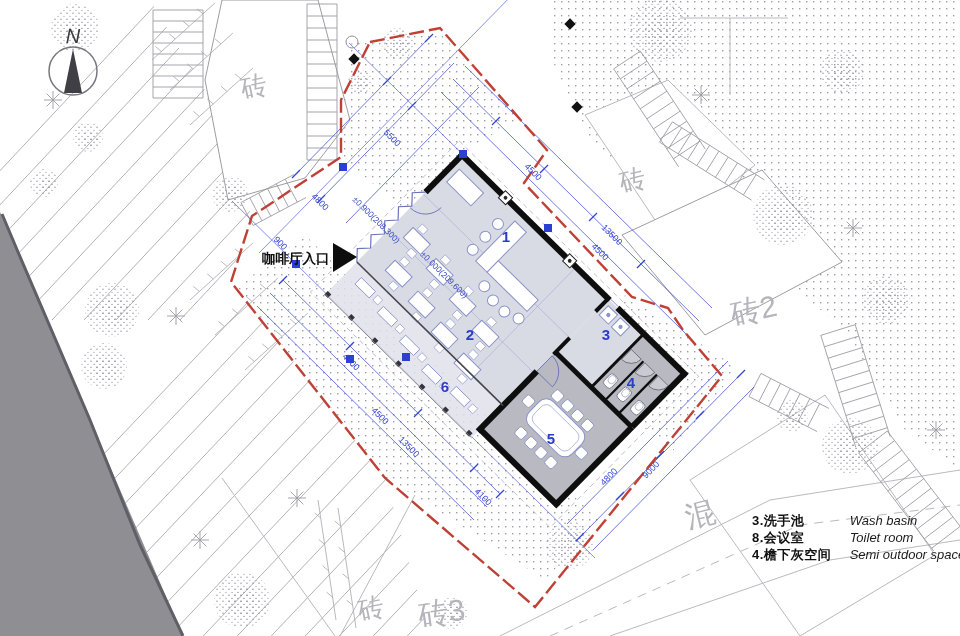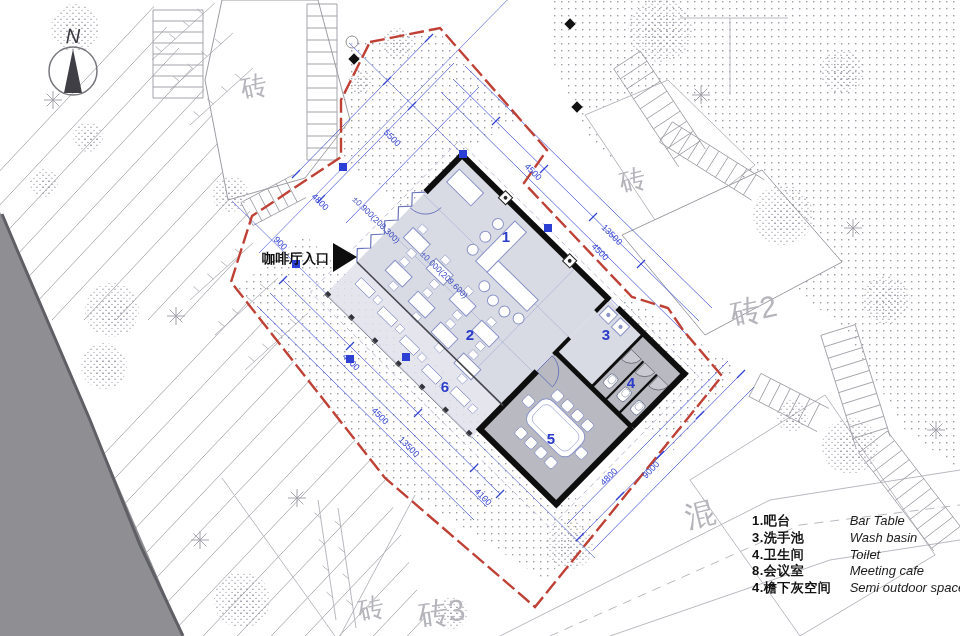--- a/index.html
+++ b/index.html
@@ -546,33 +546,25 @@
     <text class="sitechar" transform="translate(622,192) rotate(-14)" font-size="26">砖</text>
     <text class="sitechar" transform="translate(733,325) rotate(-12)" font-size="30">砖2</text>
     <text class="sitechar" transform="translate(360,620) rotate(-12)" font-size="26">砖</text>
     <text class="sitechar" transform="translate(420,626) rotate(-8)" font-size="30">砖3</text>
     <text class="sitechar" transform="translate(688,528) rotate(-14)" font-size="30">混</text>
   </g>
 </svg>
 
 <div class="legend">
   <div class="row">
-    <span class="zh">1.吧台</span>
-    <span class="en">Bar Table</span>
-  </div>
-  <div class="row">
     <span class="zh">3.洗手池</span>
     <span class="en">Wash basin</span>
   </div>
   <div class="row">
-    <span class="zh">4.卫生间</span>
-    <span class="en">Toilet</span>
-  </div>
-  <div class="row">
     <span class="zh">8.会议室</span>
-    <span class="en">Meeting cafe</span>
+    <span class="en">Toilet room</span>
   </div>
   <div class="row">
     <span class="zh">4.檐下灰空间</span>
     <span class="en">Semi outdoor space</span>
   </div>
 </div>
 </div>
 
 </body></html>

